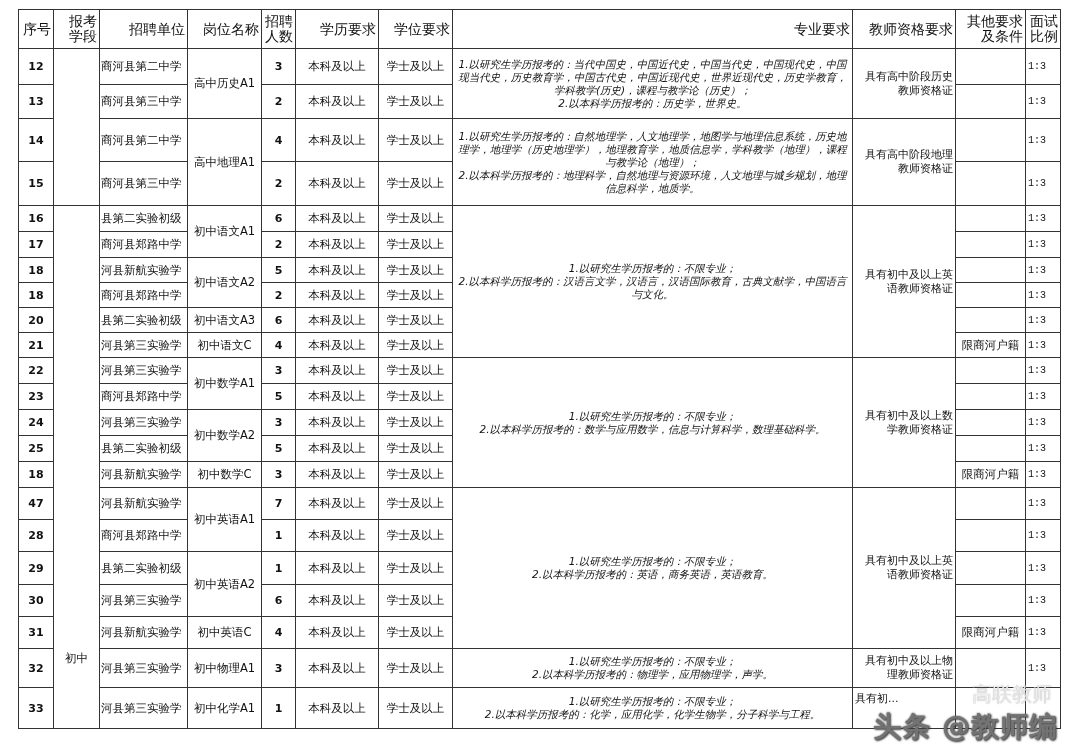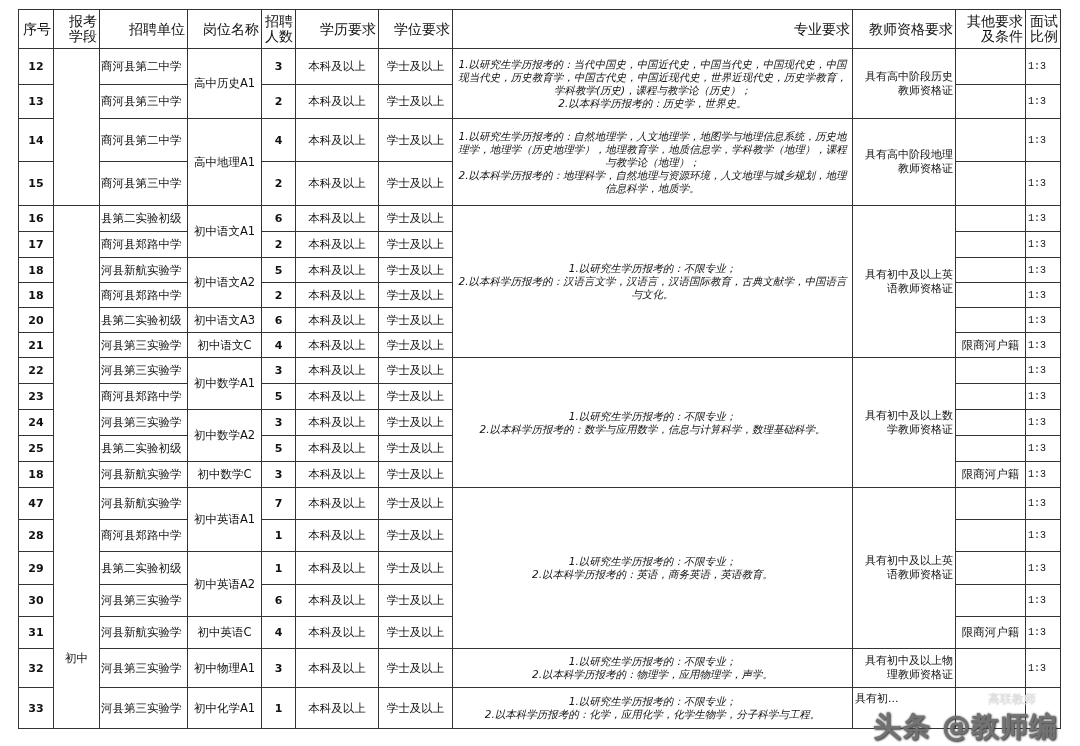--- a/index.html
+++ b/index.html
@@ -10,21 +10,21 @@
   #tbl th { font-size:14px; line-height:15px; text-align:right; height:38px; }
   #tbl td { font-size:11.5px; text-align:center; vertical-align:middle; }
   #tbl td.num { font-size:11px;font-weight:bold; }
   #tbl td.major { text-align:center; font-size:10.5px; line-height:13px; vertical-align:middle; padding:6px 3px;font-style:italic; }
   #tbl td.unit { text-align:left; white-space:nowrap; padding:0 1px; }
   #tbl td.ratio { font-size:10px; text-align:right; padding-right:14px;font-family:Liberation Mono, monospace; }
   #tbl td.stage { vertical-align:middle; }
   #tbl td.cert { font-size:11px; line-height:14px;text-align:right; }
   .wm { position:absolute; right:22px; bottom:0; font-size:28px; font-weight:bold; color:#737373;
         text-shadow: 0 0 2px #555, 1px 1px 2px #333; letter-spacing:1px; }
-  .wm-sub { position:absolute; right:44px; bottom:38px; font-size:12px; color:rgba(255,255,255,0.8);
+  .wm-sub { position:absolute; right:28px; bottom:38px; font-size:20px; color:rgba(255,255,255,0.8);
         text-shadow: 0 0 1px #888; }
 </style>
 </head>
 <body>
 
 <table id="tbl">
   <colgroup>
     <col style="width:35px">
       <col style="width:46px">
       <col style="width:88px">

